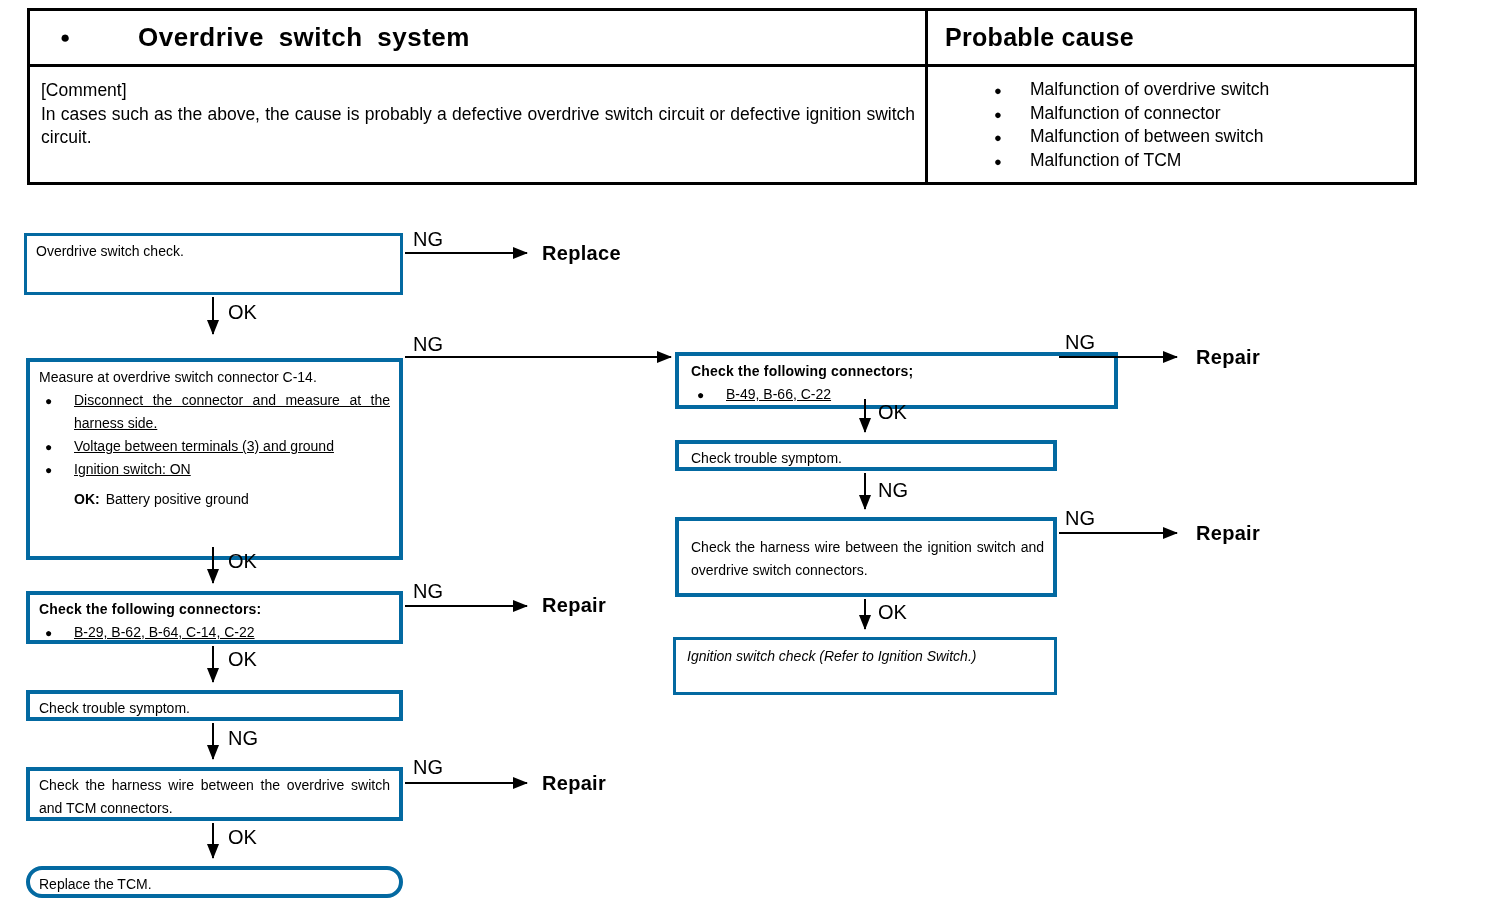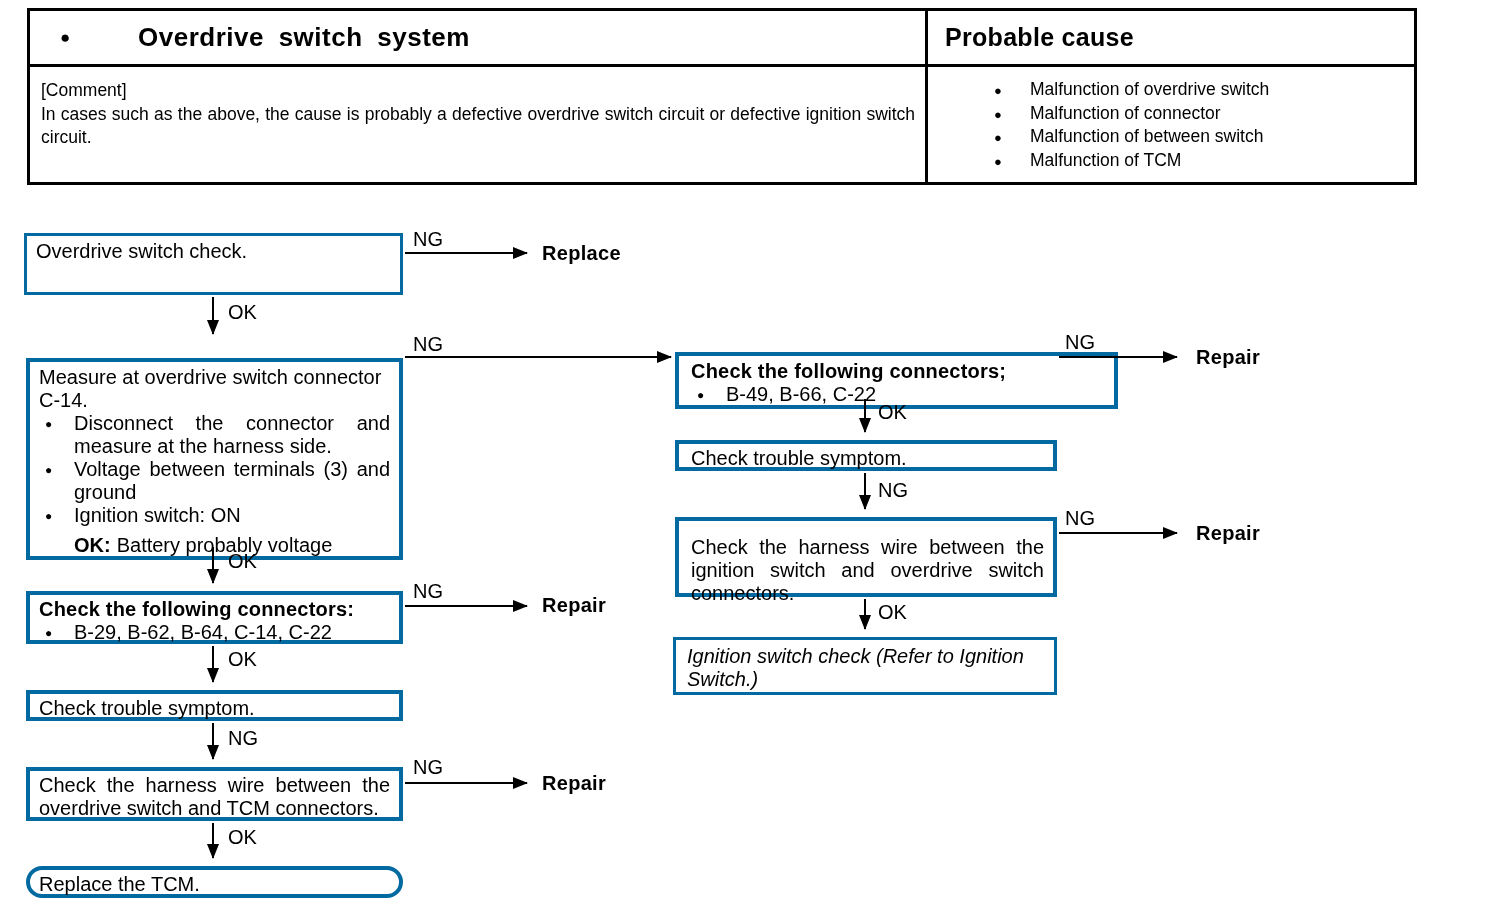--- a/index.html
+++ b/index.html
@@ -65,29 +65,29 @@
     content: "\25CF";
     position: absolute; left: 66px; top: 1px; font-size: 13px;
   }
 
   
   .fbox {
     position: absolute;
     border: 4px solid #0369a1;
     box-sizing: border-box;
     background: #fff;
-    font-size: 20px;
+    font-size: 14px;
     line-height: 23px;
   }
   .fbox.thick { border-width: 3px; }
   .fbox .pad { padding: 4px 9px; }
   .fbox .title { }
   .fbox .title.bold { font-weight: bold; letter-spacing: 0.2px; }
   ul.flow-bullets { list-style: none; margin: 0; padding: 0; }
-  ul.flow-bullets li { position: relative; padding-left: 35px; text-align: justify; }
+  ul.flow-bullets li { position: relative; padding-left: 35px; text-align: justify; text-decoration: underline; }
   ul.flow-bullets li::before {
     content: "\25CF";
     position: absolute; left: 6px; top: 1px; font-size: 12px;
   }
   ul.flow-bullets.plain li { text-align: left; }
   .result-line { padding-left: 35px; margin-top: 7px; }
   .result-line .rl-label { font-weight: bold; margin-right: 6px; }
   .justify { text-align: justify; }
 
   
@@ -139,21 +139,21 @@
 
   <div class="fbox" style="left:26px; top:358px; width:377px; height:202px;">
     <div class="pad">
       <div class="title">Measure at overdrive switch connector C-14.</div>
       <ul class="flow-bullets">
           <li><span>Disconnect the connector and measure at the harness side.</span></li>
           <li><span>Voltage between terminals (3) and ground</span></li>
           <li><span>Ignition switch: ON</span></li>
         </ul>
       <div class="result-line">
-        <span class="rl-label">OK:</span><span>Battery probably voltage</span>
+        <span class="rl-label">OK:</span><span>Battery positive ground</span>
       </div>
     </div>
   </div>
 
   <div class="fbox" style="left:26px; top:591px; width:377px; height:53px;">
     <div class="pad" style="padding-top:3px;">
       <div class="title bold">Check the following connectors:</div>
       <ul class="flow-bullets plain">
           <li><span>B-29, B-62, B-64, C-14, C-22</span></li>
         </ul>

